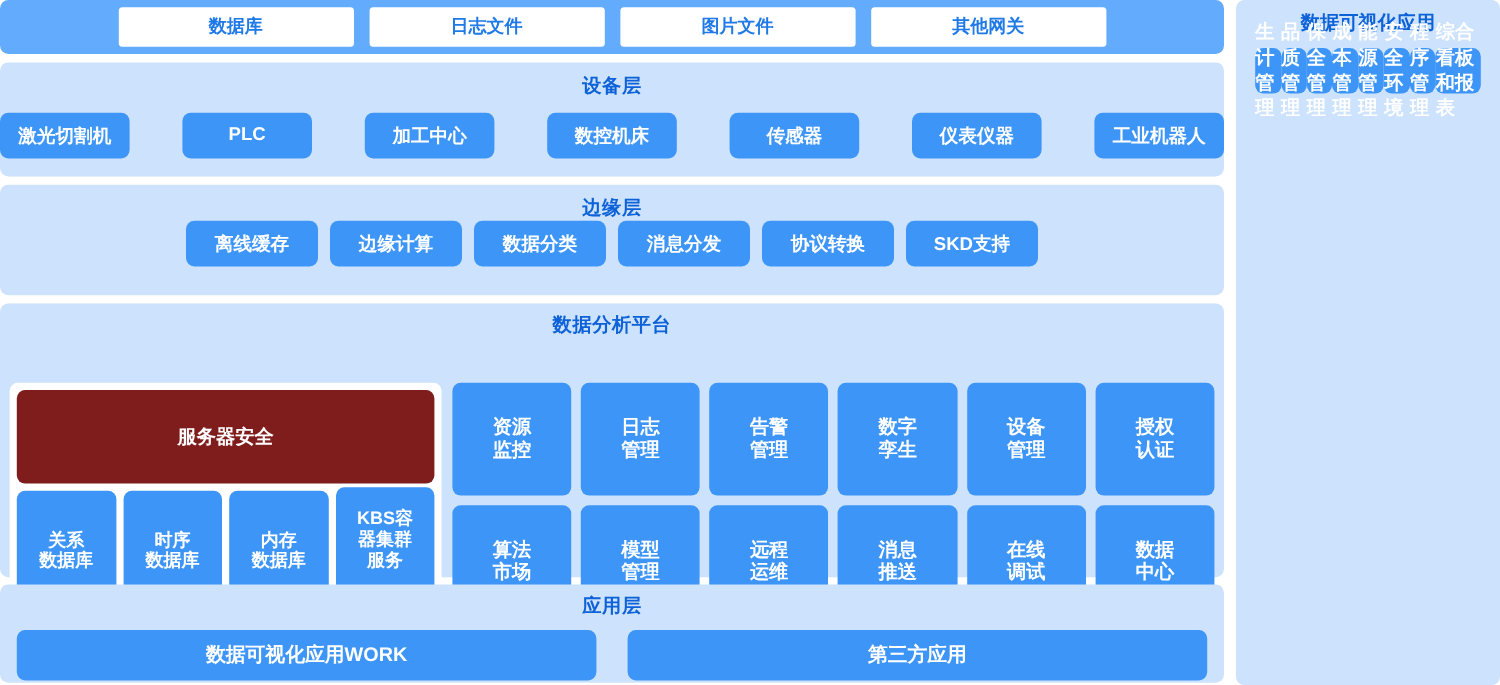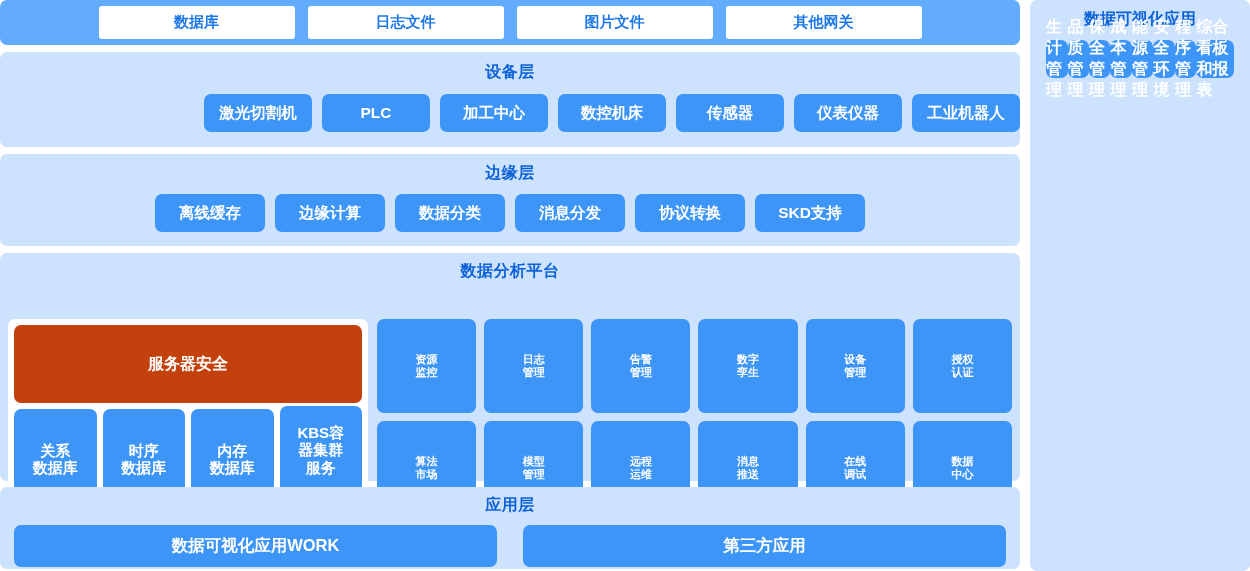--- a/index.html
+++ b/index.html
@@ -72,21 +72,21 @@
     letter-spacing: 0.5px;
   }
 
   .gap-7 { height: 7px; flex: none; }
   .gap-6 { height: 6px; flex: none; }
 
   
   .device-layer { height: 95px; padding-top: 10px; }
   .device-row {
     display: flex;
-    justify-content: flex-end;
+    justify-content: space-between;
     gap: 10px;
     margin-top: 11px;
   }
   .pill {
     background: #3d95f7;
     color: #ffffff;
     border-radius: 7px;
     height: 38px;
     display: flex;
     align-items: center;
@@ -98,21 +98,20 @@
     white-space: nowrap;
   }
   .device-row .pill { min-width: 108px; }
 
   
   .edge-layer { height: 92px; padding-top: 9px; }
   .edge-row {
     display: flex;
     justify-content: center;
     gap: 10px;
-    margin-top: 10px;
   }
   .edge-row .pill { min-width: 110px; }
 
   
   .platform-layer {
     height: 228px;
     padding-top: 8px;
     display: flex;
     flex-direction: column;
     gap: 28px;
@@ -131,21 +130,21 @@
     border-radius: 7px;
     padding: 6px;
     box-sizing: border-box;
     display: flex;
     flex-direction: column;
     gap: 6px;
     position: relative;
     flex: none;
   }
   .security-main {
-    background: #c2410c;
+    background: #7f1d1d;
     color: #fff;
     border-radius: 7px;
     height: 78px;
     display: flex;
     align-items: center;
     justify-content: center;
     font-size: 16px;
     font-weight: bold;
     flex: none;
   }
@@ -180,21 +179,21 @@
     gap: 8px;
   }
   .module-box {
     background: #3d95f7;
     color: #fff;
     border-radius: 7px;
     display: flex;
     flex-direction: column;
     align-items: center;
     justify-content: center;
-    font-size: 11px;
+    font-size: 16px;
     font-weight: bold;
     line-height: 1.2;
     text-align: center;
     box-sizing: border-box;
   }
 
   
   .app-layer {
     height: 82px;
     padding-top: 8px;

